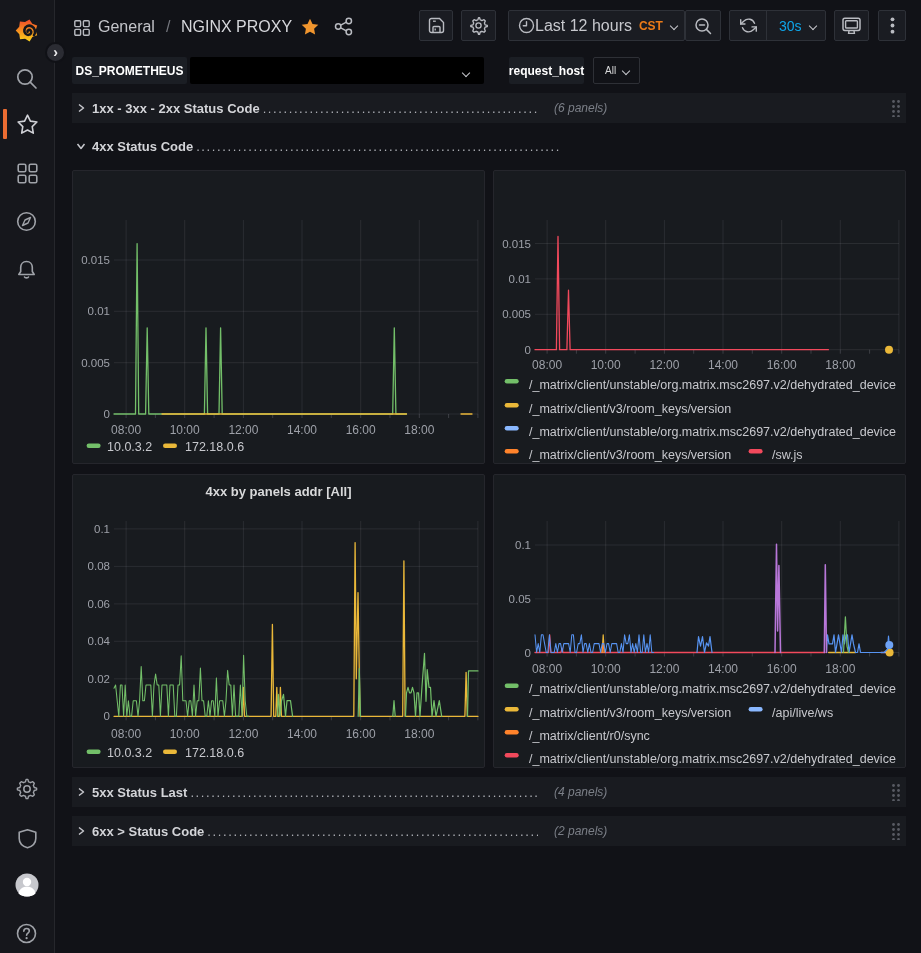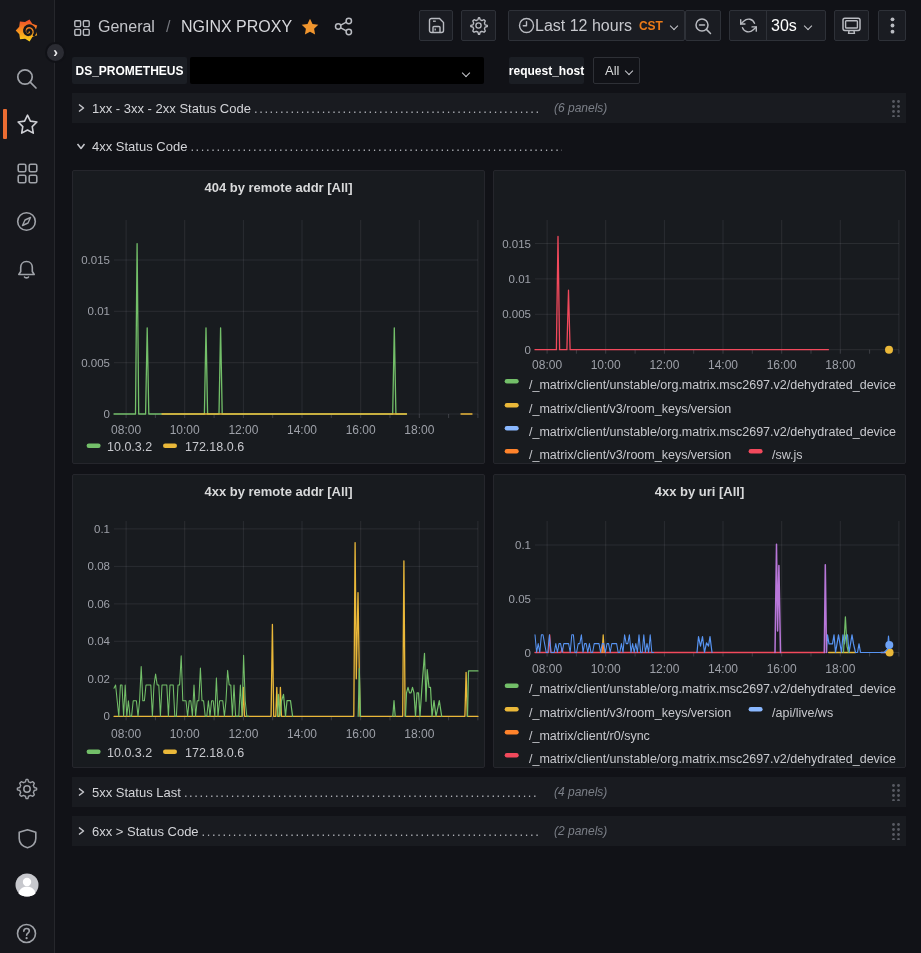--- a/index.html
+++ b/index.html
@@ -13,21 +13,21 @@
 .tbtn svg{display:block}
 .caret{width:8px;height:8px;display:inline-block;position:relative}
 .caret::after{content:"";position:absolute;left:1px;top:1px;width:5px;height:5px;border-right:1.5px solid #c7c8cd;border-bottom:1.5px solid #c7c8cd;transform:rotate(45deg)}
 .submenu{position:absolute;left:0;top:0;width:921px;height:96px}
 .vlabel{position:absolute;top:57px;height:27px;background:#1b1e24;border-radius:2px;color:#ffffff;font-weight:700;font-size:12px;display:flex;align-items:center;justify-content:center}
 .vblack{position:absolute;top:57px;height:27px;background:#000;border-radius:2px}
 .vall{position:absolute;top:57px;height:27px;background:#111217;border:1px solid #2e3036;border-radius:2px;display:flex;align-items:center;padding-left:11px}
 .rowhdr{position:absolute;left:72px;width:834px;height:30px;display:flex;align-items:center;padding-left:4px;color:#d3d4d8}
 .rowhdr.bg{background:#191b20}
 .rtitle{font-size:13px;white-space:nowrap;overflow:hidden;width:446px;color:#d3d4d8}
-.rtitle b{font-weight:400}
+.rtitle b{font-weight:700}
 .dots{letter-spacing:1.6px;margin-left:3px;color:#aeb0b6}
 .pcount{position:absolute;left:482px;font-size:12px;font-style:italic;color:#7b7f87}
 .dragh{position:absolute;right:6px;top:7px}
 .panel{position:absolute;background:#181b1f;border:1px solid #25262c;border-radius:2px}
 .ptitle{position:absolute;top:9px;left:0;width:100%;text-align:center;font-size:13px;font-weight:700;color:#d8d9da}
 </style></head><body>
 <div class="navbar">
     <svg style="position:absolute;left:74px;top:20px" width="16" height="16" viewBox="0 0 16 16" fill="none">
       <rect x="0.8" y="0.8" width="5.8" height="5.8" rx="1" stroke="#b9bbc1" stroke-width="1.4"></rect>
       <rect x="9.4" y="0.8" width="5.8" height="5.8" rx="1" stroke="#b9bbc1" stroke-width="1.4"></rect>
@@ -89,21 +89,21 @@
       <span class="ic" style="margin-left:10px">
         <svg width="17" height="17" viewBox="0 0 17 17" fill="none">
           <g stroke="#b9bbc1" stroke-width="2" stroke-linecap="round" stroke-linejoin="round" fill="none" transform="scale(0.708)">
             <polyline points="1 4 1 10 7 10"></polyline>
             <polyline points="23 20 23 14 17 14"></polyline>
             <path d="M20.49 9A9 9 0 0 0 5.64 5.64L1 10m22 4l-4.64 4.36A9 9 0 0 1 3.51 15"></path>
           </g>
         </svg>
       </span>
       <span style="border-left:1px solid #2e3138;height:29px;margin-left:9px"></span>
-      <span style="margin-left:4px;color:#ffffff;font-size:16px">30s</span>
+      <span style="margin-left:12px;color:#0ea5e9;font-size:14px">30s</span>
       <span class="caret" style="margin-left:7px"></span>
     </div>
     <div class="tbtn" style="left:834px;width:35px">
       <span class="ic">
         <svg width="19" height="18" viewBox="0 0 19 18" fill="none">
           <rect x="1" y="1.2" width="17" height="12.2" rx="1.8" stroke="#b9bbc1" stroke-width="1.5"></rect>
           <rect x="3.6" y="3.8" width="11.8" height="7.2" rx="0.8" stroke="#b9bbc1" stroke-width="1.4"></rect>
           <path d="M7 13.6 L6.6 16.4 L12.4 16.4 L12 13.6" stroke="#b9bbc1" stroke-width="1.4" fill="none"></path>
         </svg>
       </span>
@@ -118,21 +118,21 @@
       </span>
     </div>
   </div>
 <div class="submenu">
     <div class="vlabel" style="left:72px;width:115px">DS_PROMETHEUS</div>
     <div class="vblack" style="left:190px;width:294px">
       <span class="caret" style="position:absolute;right:14px;top:12px"></span>
     </div>
     <div class="vlabel" style="left:509px;width:75px">request_host</div>
     <div class="vall" style="left:593px;width:47px">
-      <span style="color:#d8d9da;font-size:13px">All</span>
+      <span style="color:#d8d9da;font-size:10px">All</span>
       <span class="caret" style="margin-left:6px"></span>
     </div>
   </div>
 <div class="sidebar">
     <svg style="position:absolute;left:15px;top:16px" width="24" height="27" viewBox="0 0 24 27" fill="none">
 <defs>
         <linearGradient id="glo" x1="0" y1="0" x2="0" y2="1">
 <stop offset="0" stop-color="#f1482a"></stop>
           <stop offset="0.55" stop-color="#f7941e"></stop>
           <stop offset="1" stop-color="#fcd21c"></stop>
@@ -199,21 +199,20 @@
       <circle cx="6.5" cy="16.5" r="1.4" fill="#585b63"></circle>
     </svg>
   </div>
 <div class="rowhdr" style="top:131px">
     <svg width="10" height="10" viewBox="0 0 10 10" style="margin-right:6px" fill="none">
       <path d="M1.5 3 L5 7.5 L8.5 3" stroke="#c7c8cd" stroke-width="1.5" stroke-linejoin="round" fill="none"></path>
     </svg>
     <div class="rtitle" style="width:470px"><b>4xx Status Code</b><span class="dots">................................................................................................................................................................</span></div>
   </div>
 <div class="panel" style="left:72px;top:170px;width:413px;height:294px">
-    <div class="ptitle">404 by remote addr [All]</div>
     <svg width="413" height="294" style="position:absolute;left:0;top:0" font-family="Liberation Sans, sans-serif">
       <line x1="41.0" y1="243.0" x2="405.0" y2="243.0" stroke="rgba(204,204,220,0.10)" stroke-width="1"></line>
       <text x="37.0" y="247.0" font-size="11.5" fill="#9da0a8" text-anchor="end" font-weight="normal">0</text>
       <line x1="41.0" y1="191.7" x2="405.0" y2="191.7" stroke="rgba(204,204,220,0.10)" stroke-width="1"></line>
       <text x="37.0" y="195.7" font-size="11.5" fill="#9da0a8" text-anchor="end" font-weight="normal">0.005</text>
       <line x1="41.0" y1="140.3" x2="405.0" y2="140.3" stroke="rgba(204,204,220,0.10)" stroke-width="1"></line>
       <text x="37.0" y="144.3" font-size="11.5" fill="#9da0a8" text-anchor="end" font-weight="normal">0.01</text>
       <line x1="41.0" y1="89.0" x2="405.0" y2="89.0" stroke="rgba(204,204,220,0.10)" stroke-width="1"></line>
       <text x="37.0" y="93.0" font-size="11.5" fill="#9da0a8" text-anchor="end" font-weight="normal">0.015</text>
       <line x1="53.1" y1="49.0" x2="53.1" y2="243.0" stroke="rgba(204,204,220,0.10)" stroke-width="1"></line>
@@ -295,21 +294,21 @@
       <text x="35.0" y="241.5" font-size="12.5" fill="#c7c8cd" text-anchor="start" font-weight="normal">/_matrix/client/v3/room_keys/version</text>
       <rect x="10.7" y="255.0" width="14" height="4.5" rx="2.2" fill="#8ab8ff"></rect>
       <text x="35.0" y="264.5" font-size="12.5" fill="#c7c8cd" text-anchor="start" font-weight="normal">/_matrix/client/unstable/org.matrix.msc2697.v2/dehydrated_device</text>
       <rect x="10.7" y="278.0" width="14" height="4.5" rx="2.2" fill="#ff832b"></rect>
       <text x="35.0" y="287.5" font-size="12.5" fill="#c7c8cd" text-anchor="start" font-weight="normal">/_matrix/client/v3/room_keys/version</text>
       <rect x="254.6" y="278.0" width="14" height="4.5" rx="2.2" fill="#f2495c"></rect>
       <text x="278.0" y="287.5" font-size="12.5" fill="#c7c8cd" text-anchor="start" font-weight="normal">/sw.js</text>
     </svg>
   </div>
 <div class="panel" style="left:72px;top:474px;width:413px;height:294px">
-    <div class="ptitle">4xx by remote addr [All]</div>
+    <div class="ptitle">4xx by panels addr [All]</div>
     <svg width="413" height="294" style="position:absolute;left:0;top:0" font-family="Liberation Sans, sans-serif">
       <line x1="41.0" y1="241.3" x2="405.0" y2="241.3" stroke="rgba(204,204,220,0.10)" stroke-width="1"></line>
       <text x="37.0" y="245.3" font-size="11.5" fill="#9da0a8" text-anchor="end" font-weight="normal">0</text>
       <line x1="41.0" y1="203.8" x2="405.0" y2="203.8" stroke="rgba(204,204,220,0.10)" stroke-width="1"></line>
       <text x="37.0" y="207.8" font-size="11.5" fill="#9da0a8" text-anchor="end" font-weight="normal">0.02</text>
       <line x1="41.0" y1="166.3" x2="405.0" y2="166.3" stroke="rgba(204,204,220,0.10)" stroke-width="1"></line>
       <text x="37.0" y="170.3" font-size="11.5" fill="#9da0a8" text-anchor="end" font-weight="normal">0.04</text>
       <line x1="41.0" y1="128.9" x2="405.0" y2="128.9" stroke="rgba(204,204,220,0.10)" stroke-width="1"></line>
       <text x="37.0" y="132.9" font-size="11.5" fill="#9da0a8" text-anchor="end" font-weight="normal">0.06</text>
       <line x1="41.0" y1="91.4" x2="405.0" y2="91.4" stroke="rgba(204,204,220,0.10)" stroke-width="1"></line>
@@ -349,21 +348,20 @@
       <polyline points="319.8,241.3 321.0,225.7 322.2,241.3" stroke="#73bf69" stroke-width="1.2" fill="none" stroke-linejoin="round" stroke-linecap="round"></polyline>
       <polyline points="332.5,241.3 333.5,217.9 335.0,212.3 336.5,217.9 338.0,217.9 339.5,212.3 341.0,217.9 342.5,241.3 344.0,217.9 345.5,217.9 347.0,241.3 349.0,211.3 351.5,178.3 353.0,226.3 354.2,194.5 356.0,212.3 357.5,212.3 359.0,241.3 361.0,225.7 363.0,241.3 366.3,225.7 368.7,241.3" stroke="#73bf69" stroke-width="1.2" fill="none" stroke-linejoin="round" stroke-linecap="round"></polyline>
       <polyline points="394.5,241.3 395.5,195.9 398.0,195.9 401.0,195.9 405.0,195.9" stroke="#73bf69" stroke-width="1.2" fill="none" stroke-linejoin="round" stroke-linecap="round"></polyline>
       <rect x="13.6" y="274.5" width="14" height="4.5" rx="2.2" fill="#73bf69"></rect>
       <text x="34.0" y="282.0" font-size="12.5" fill="#c7c8cd" text-anchor="start" font-weight="normal">10.0.3.2</text>
       <rect x="90.0" y="274.5" width="14" height="4.5" rx="2.2" fill="#eab839"></rect>
       <text x="112.0" y="282.0" font-size="12.5" fill="#c7c8cd" text-anchor="start" font-weight="normal">172.18.0.6</text>
     </svg>
   </div>
 <div class="panel" style="left:493px;top:474px;width:413px;height:294px">
-    <div class="ptitle">4xx by uri [All]</div>
     <svg width="413" height="294" style="position:absolute;left:0;top:0" font-family="Liberation Sans, sans-serif">
       <line x1="41.0" y1="177.5" x2="405.0" y2="177.5" stroke="rgba(204,204,220,0.10)" stroke-width="1"></line>
       <text x="37.0" y="181.5" font-size="11.5" fill="#9da0a8" text-anchor="end" font-weight="normal">0</text>
       <line x1="41.0" y1="123.8" x2="405.0" y2="123.8" stroke="rgba(204,204,220,0.10)" stroke-width="1"></line>
       <text x="37.0" y="127.8" font-size="11.5" fill="#9da0a8" text-anchor="end" font-weight="normal">0.05</text>
       <line x1="41.0" y1="70.0" x2="405.0" y2="70.0" stroke="rgba(204,204,220,0.10)" stroke-width="1"></line>
       <text x="37.0" y="74.0" font-size="11.5" fill="#9da0a8" text-anchor="end" font-weight="normal">0.1</text>
       <line x1="53.1" y1="46.0" x2="53.1" y2="177.5" stroke="rgba(204,204,220,0.10)" stroke-width="1"></line>
       <text x="53.1" y="197.5" font-size="12" fill="#9da0a8" text-anchor="middle" font-weight="normal">08:00</text>
       <line x1="111.7" y1="46.0" x2="111.7" y2="177.5" stroke="rgba(204,204,220,0.10)" stroke-width="1"></line>

